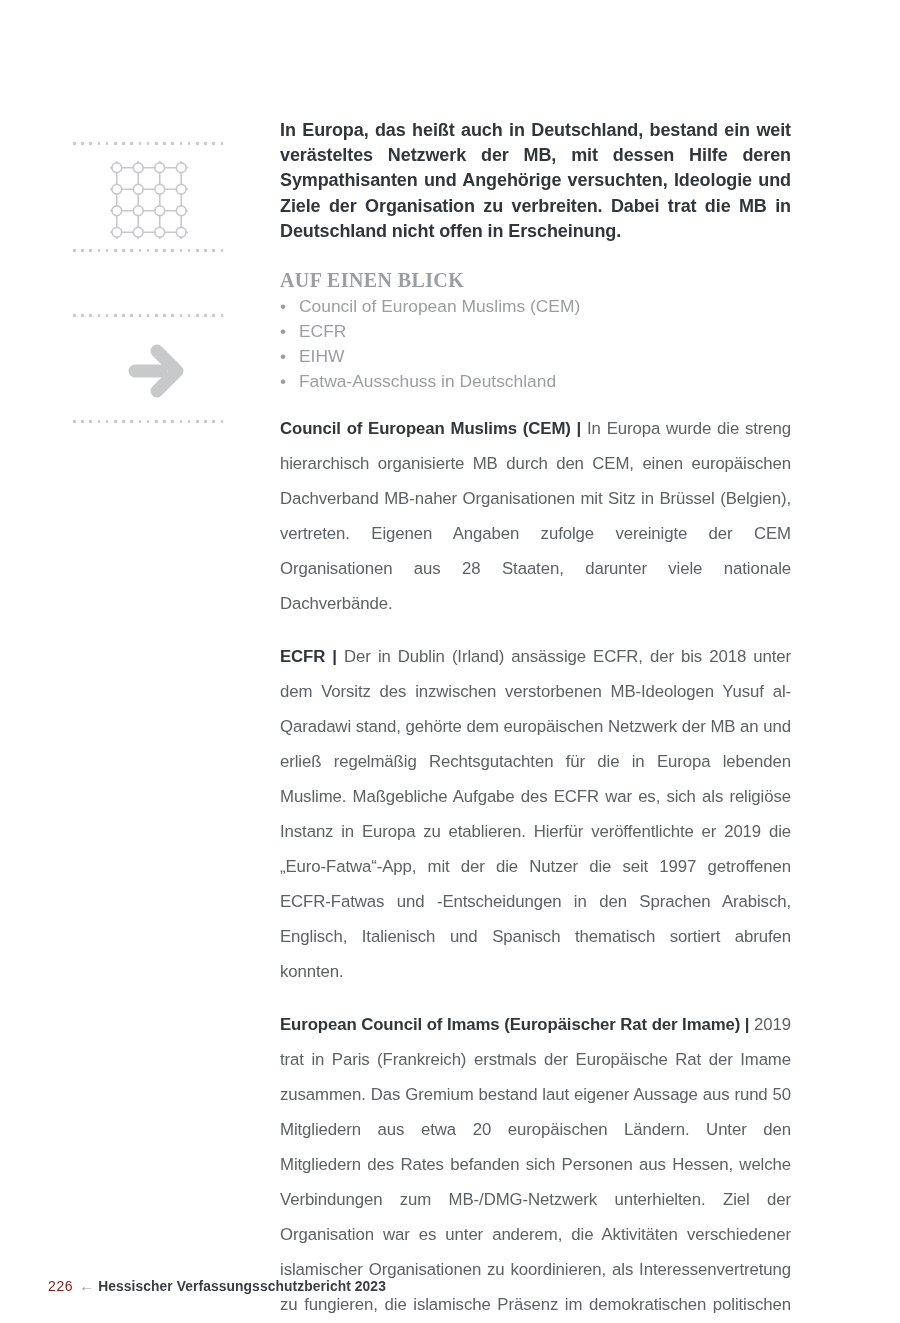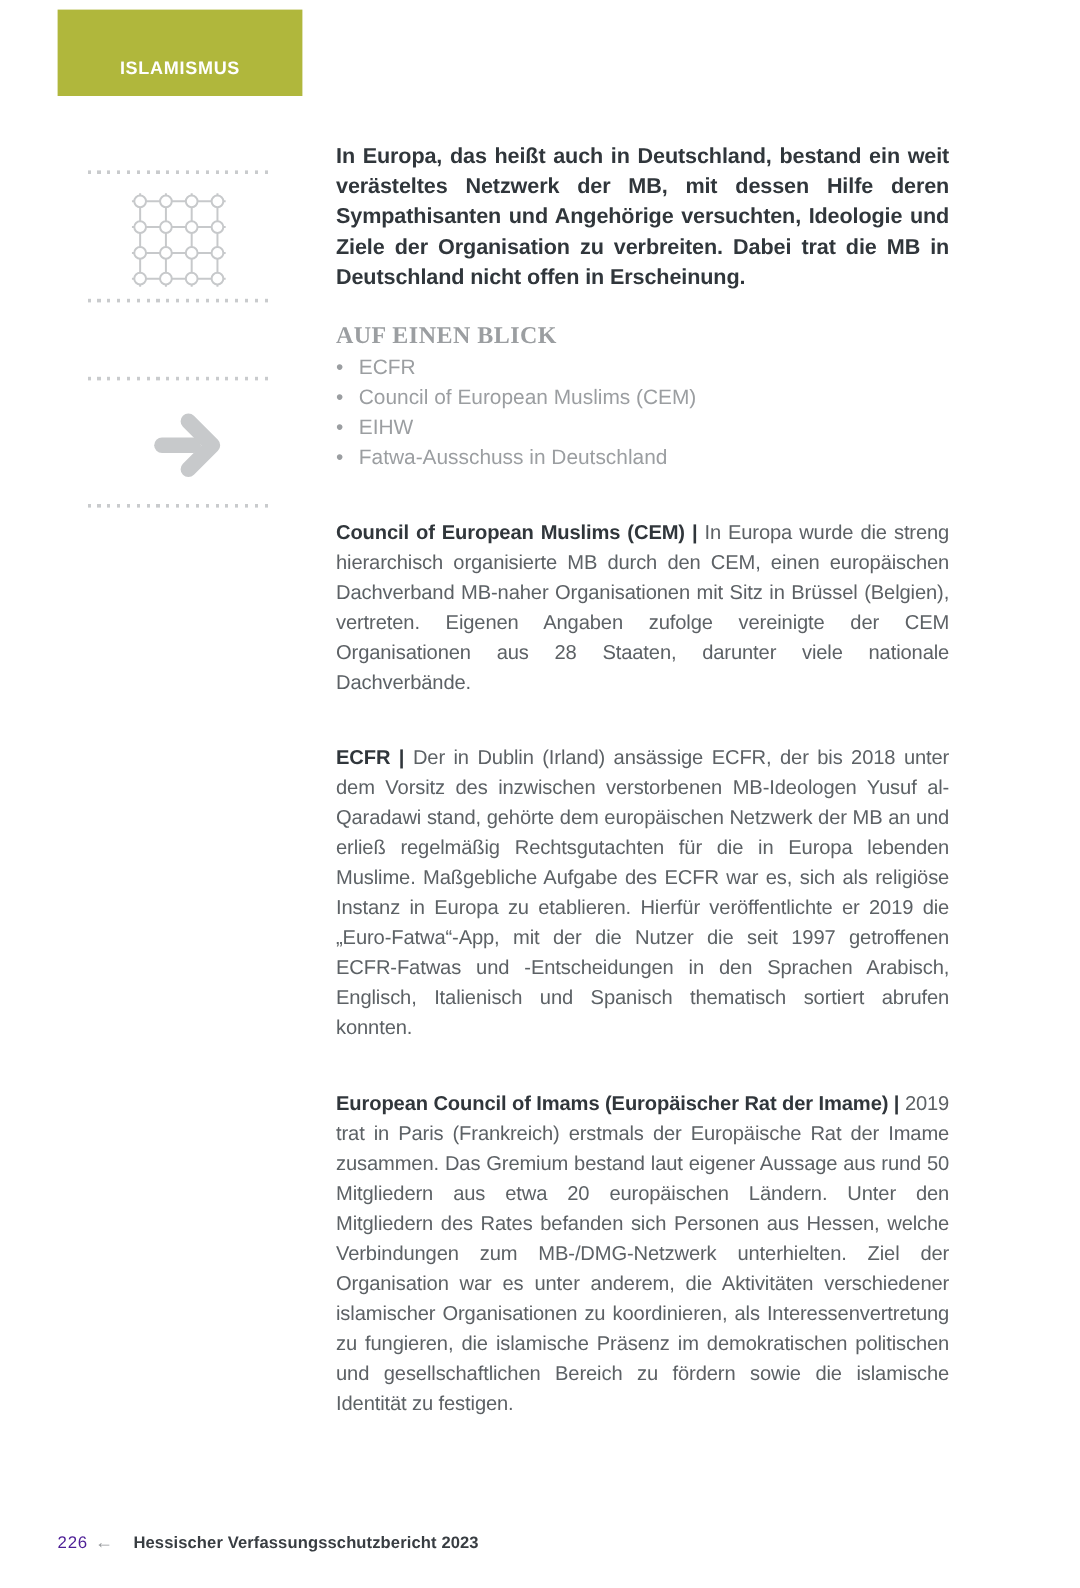--- a/index.html
+++ b/index.html
@@ -38,40 +38,37 @@
   }
   .glance-list{
     margin:4px 0 0 0;padding:0;list-style:none;
     font-size:17.4px;line-height:24px;color:#9b9ea1;
   }
   .glance-list li{position:relative;padding-left:19px;margin:0 0 1px 0;}
   .glance-list li::before{
     content:"\2022";position:absolute;left:0;top:0;color:#9b9ea1;
   }
   .para{
-    margin:38px 0 0 0;font-size:16.8px;line-height:25px;color:#5c6165;
+    margin:18px 0 0 0;font-size:16.8px;line-height:35px;color:#5c6165;
     text-align:justify;hyphens:auto;letter-spacing:-.1px;
   }
   .para b{color:#30363b;font-weight:bold;}
   
   .footer{
     position:absolute;left:48px;top:1277px;display:flex;align-items:baseline;
   }
-  .footer .pnum{font-size:14px;color:#4c1d95;letter-spacing:.6px;}
+  .footer .pnum{font-size:14px;color:#7f1d1d;letter-spacing:.6px;}
   .footer .barrow{font-size:15px;color:#94979a;margin-left:6px;}
-  .footer .ftitle{font-size:13.8px;font-weight:bold;color:#383d42;margin-left:17px;letter-spacing:.1px;}
+  .footer .ftitle{font-size:13.8px;font-weight:bold;color:#383d42;margin-left:4px;letter-spacing:.1px;}
 </style>
 </head>
 <body>
 
 <div class="page">
 
-  <div class="badge">
-    <span>ISLAMISMUS</span>
-  </div>
 
   <div class="dotline d1"></div>
   <svg class="grid-icon" width="82" height="82" viewBox="0 0 84 84">
     <g stroke="#c7c9cb" stroke-width="1.7" fill="none">
       <line x1="2" y1="9" x2="82" y2="9"></line>
       <line x1="2" y1="31" x2="82" y2="31"></line>
       <line x1="2" y1="53" x2="82" y2="53"></line>
       <line x1="2" y1="75" x2="82" y2="75"></line>
       <line x1="9" y1="2" x2="9" y2="82"></line>
       <line x1="31" y1="2" x2="31" y2="82"></line>
@@ -107,22 +104,22 @@
     </g>
   </svg>
   <div class="dotline d4"></div>
 
   <div class="content">
 
     <p class="intro">In Europa, das heißt auch in Deutschland, bestand ein weit verästeltes Netzwerk der MB, mit dessen Hilfe deren Sympathisanten und Angehörige versuchten, Ideologie und Ziele der Organisation zu verbreiten. Dabei trat die MB in Deutschland nicht offen in Erscheinung.</p>
 
     <h3 class="glance-title">AUF EINEN BLICK</h3>
     <ul class="glance-list">
+      <li>Council of European Muslims (CEM)</li>
       <li>ECFR</li>
-      <li>Council of European Muslims (CEM)</li>
       <li>EIHW</li>
       <li>Fatwa-Ausschuss in Deutschland</li>
     </ul>
 
     <p class="para"><b>Council of European Muslims (CEM) |</b> <span>In Europa wurde die streng hierarchisch organisierte MB durch den CEM, einen europäischen Dachverband MB-naher Organisationen mit Sitz in Brüssel (Belgien), vertreten. Eigenen Angaben zufolge vereinigte der CEM Organisationen aus 28 Staaten, darunter viele nationale Dachverbände.</span></p>
 
     <p class="para"><b>ECFR |</b> <span>Der in Dublin (Irland) ansässige ECFR, der bis 2018 unter dem Vorsitz des inzwischen verstorbenen MB-Ideologen Yusuf al-Qaradawi stand, gehörte dem europäischen Netzwerk der MB an und erließ regelmäßig Rechtsgutachten für die in Europa lebenden Muslime. Maßgebliche Aufgabe des ECFR war es, sich als religiöse Instanz in Europa zu etablieren. Hierfür veröffentlichte er 2019 die „Euro-Fatwa“-App, mit der die Nutzer die seit 1997 getroffenen ECFR-Fatwas und -Entscheidungen in den Sprachen Arabisch, Englisch, Italienisch und Spanisch thematisch sortiert abrufen konnten.</span></p>
 
     <p class="para"><b>European Council of Imams (Europäischer Rat der Imame) |</b> <span>2019 trat in Paris (Frankreich) erstmals der Europäische Rat der Imame zusammen. Das Gremium bestand laut eigener Aussage aus rund 50 Mitgliedern aus etwa 20 europäischen Ländern. Unter den Mitgliedern des Rates befanden sich Personen aus Hessen, welche Verbindungen zum MB-/DMG-Netzwerk unterhielten. Ziel der Organisation war es unter anderem, die Aktivitäten verschiedener islamischer Organisationen zu koordinieren, als Interessenvertretung zu fungieren, die islamische Präsenz im demokratischen politischen und gesellschaftlichen Bereich zu fördern sowie die islamische Identität zu festigen.</span></p>
   </div>

